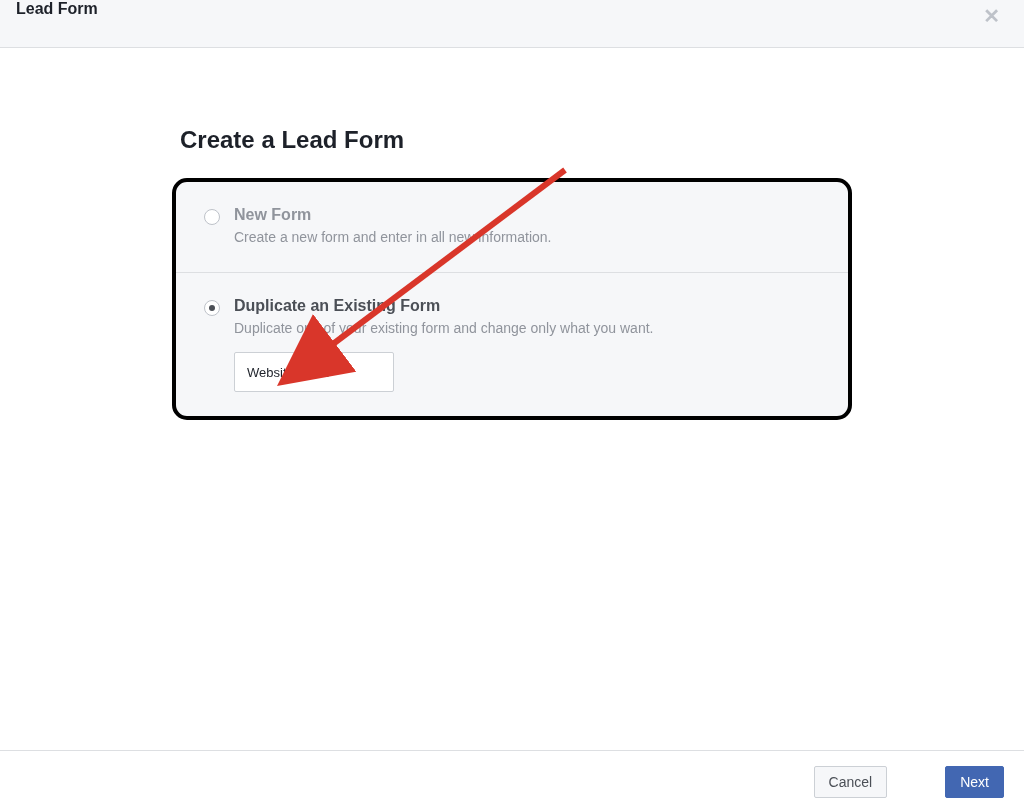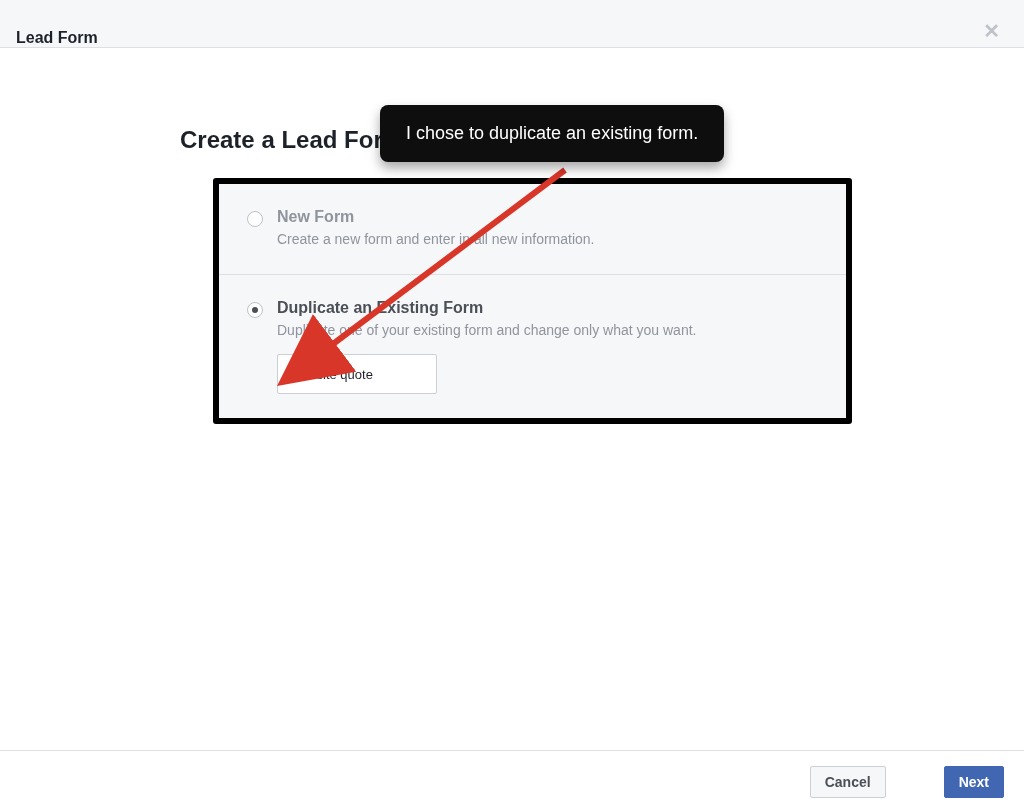--- a/index.html
+++ b/index.html
@@ -9,21 +9,21 @@
       width: 1024px;
       height: 812px;
       position: relative;
       overflow: hidden;
     }
     .header {
       height: 48px;
       background: #f6f7f9;
       border-bottom: 1px solid #dddfe2;
       display: flex;
-      align-items: flex-end;
+      align-items: flex-start;
       justify-content: space-between;
       padding: 0 16px;
     }
     .header-title {
       font-size: 16px;
       font-weight: bold;
       color: #1d2129;
     }
     .close-btn {
       font-size: 20px;
@@ -44,23 +44,22 @@
     }
     .section-title {
       font-size: 24px;
       font-weight: bold;
       color: #1d2129;
       margin-bottom: 24px;
       margin-left: 8px;
     }
     .options-box {
       background: #f6f7f9;
-      border: 6px solid #000000;
-      border-radius: 3px;
-      margin-left: 41px;
+      border: 4px solid #000000;
+      border-radius: 15px;
     }
     .option {
       padding: 24px 28px;
       display: flex;
       align-items: flex-start;
       gap: 14px;
       cursor: pointer;
     }
     .option + .option {
       border-top: 1px solid #dddfe2;
@@ -124,21 +123,21 @@
       align-items: center;
       justify-content: flex-end;
       padding: 0 20px;
       gap: 10px;
     }
     .btn {
       height: 32px;
       padding: 0 14px;
       border-radius: 2px;
       font-size: 14px;
-      font-weight: bold;
+      font-weight: normal;
       cursor: pointer;
       border: 1px solid #ccd0d5;
       background: #f6f7f9;
       color: #4b4f56;
     }
     .btn.primary {
       background: #4267b2;
       border-color: #4267b2;
       color: #fff;
       margin-left: 48px;
@@ -205,14 +204,13 @@
 
 <div class="annotation-layer">
   <svg width="1024" height="812" style="position:absolute;top:0;left:0">
     <defs>
       <marker id="arrowhead" markerWidth="12" markerHeight="12" refX="2" refY="6" orient="auto">
         <polygon points="0 0, 12 6, 0 12" fill="#d9362a"></polygon>
       </marker>
     </defs>
     <line x1="565" y1="170" x2="325" y2="350" stroke="#d9362a" stroke-width="6" marker-end="url(#arrowhead)"></line>
   </svg>
-  <div class="annotation-box">I chose to duplicate an existing form.</div>
 </div>
 
 </body></html>

